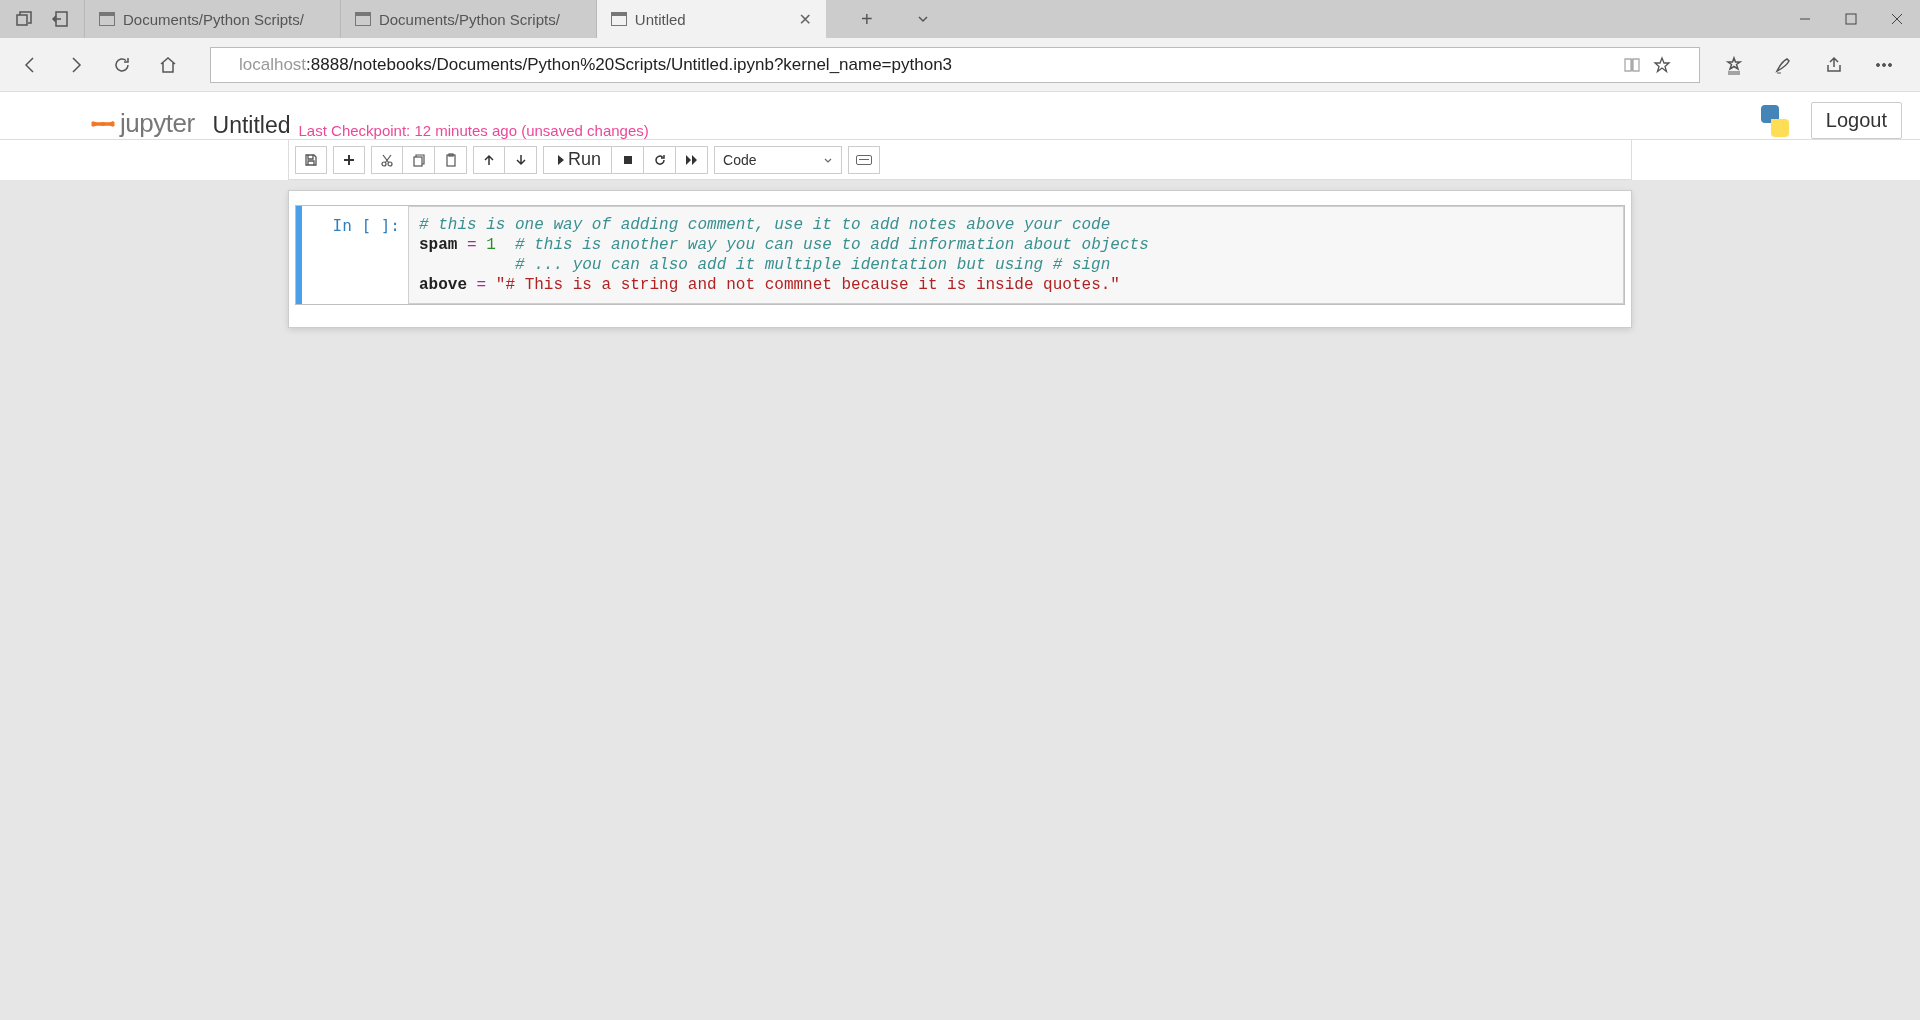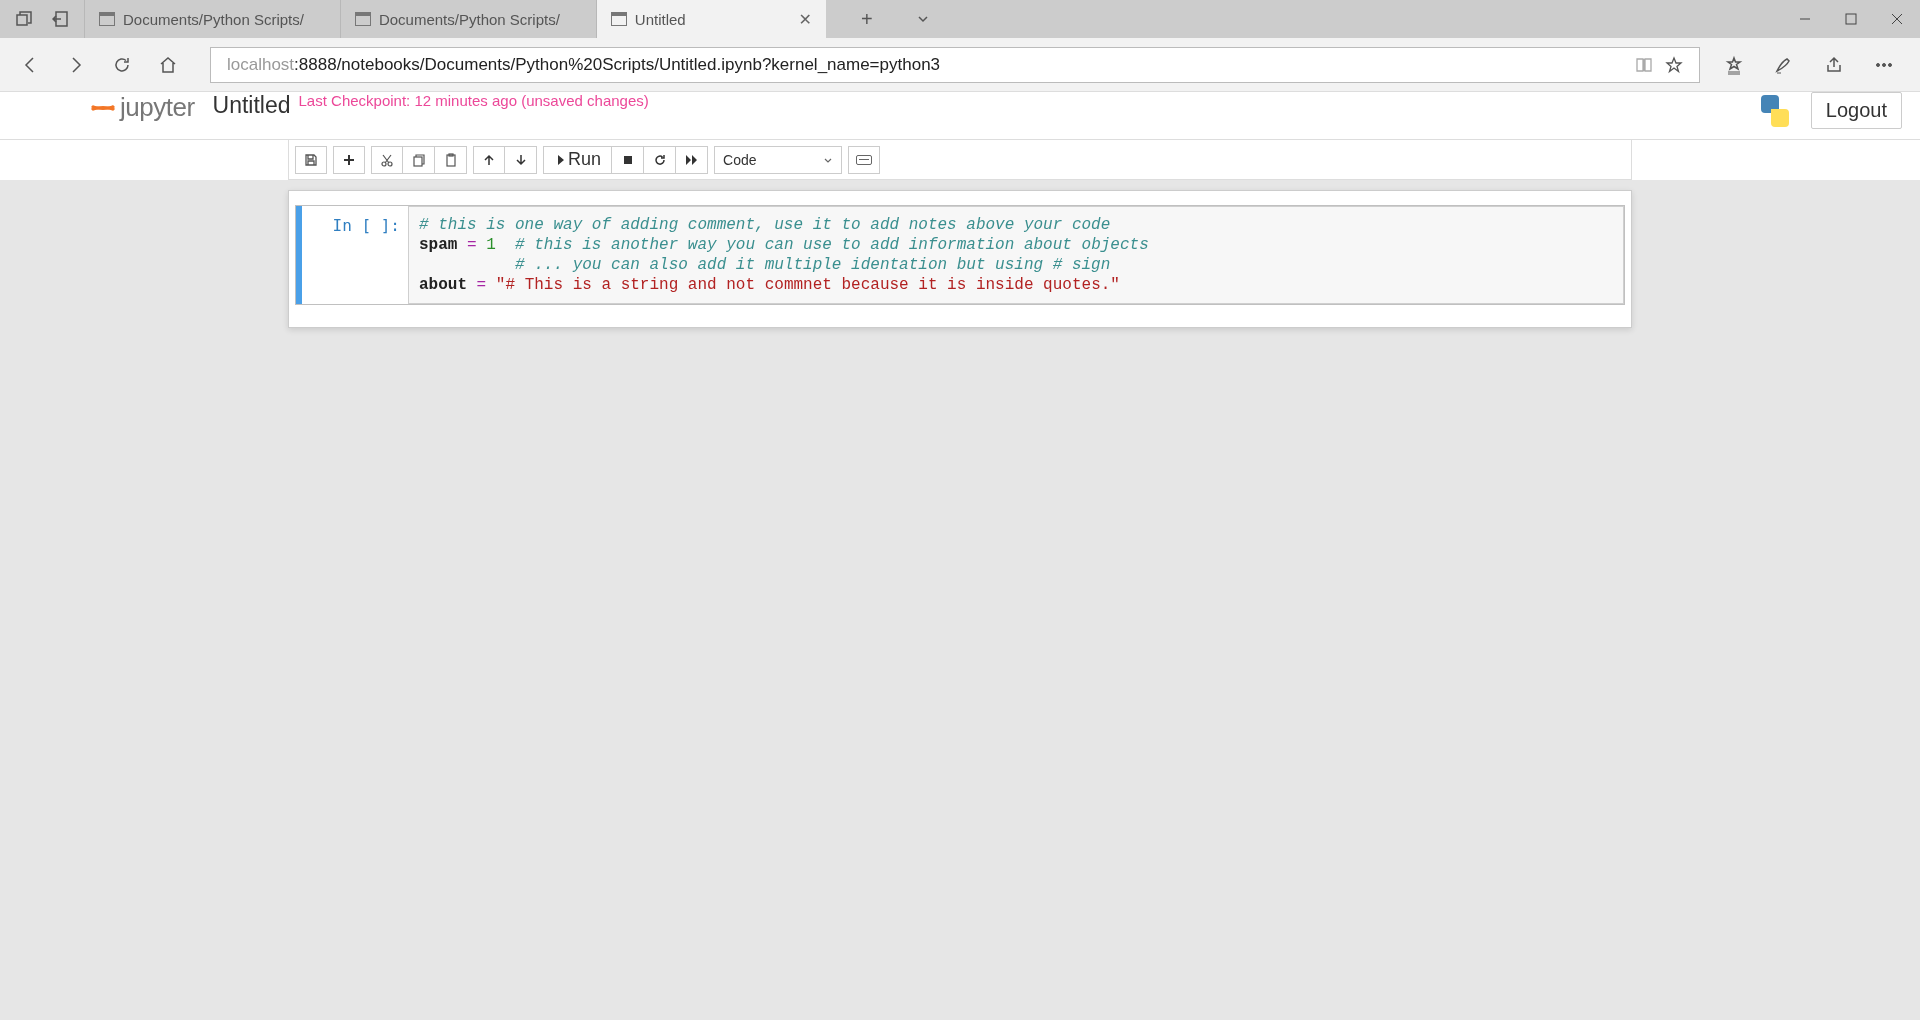--- a/index.html
+++ b/index.html
@@ -16,29 +16,29 @@
 .tab-close { margin-left: auto; font-size: 16px; color: #666; }
 .new-tab-btn { width: 38px; display:flex; align-items:center; justify-content:center; color:#555; font-size:20px;}
 .tab-dropdown { width: 30px; display:flex; align-items:center; justify-content:center; color:#555;}
 .browser-window-controls { margin-left: auto; display: flex; }
 .win-ctrl { width: 46px; height: 38px; display: flex; align-items: center; justify-content: center; color: #444; }
 
 
 .browser-nav { background: #f2f2f2; height: 54px; display: flex; align-items: center; padding: 0 8px; gap: 2px; border-bottom: 1px solid #ddd; }
 .nav-btn { width: 44px; height: 44px; display: flex; align-items: center; justify-content: center; color: #555; }
 .nav-btn svg { stroke: #555; }
-.url-bar { flex: 1; margin: 0 10px 0 18px; height: 36px; border: 1px solid #bbb; background: #fff; display: flex; align-items: center; padding: 0 16px; font-size: 17px; }
+.url-bar { flex: 1; margin: 0 10px 0 18px; height: 36px; border: 1px solid #bbb; background: #fff; display: flex; align-items: center; padding: 0 28px; font-size: 17px; }
 .url-pre { color: #999; }
 .url-main { color: #222; }
 .url-icons-right { margin-left: auto; display: flex; gap: 12px; color: #888; }
 .nav-right-icons { display: flex; gap: 6px; padding-right: 6px; }
 
 
 .jupyter-page { background: #fff; }
-.jupyter-header { height: 48px; display: flex; align-items: flex-start; padding: 0 18px 0 0; border-bottom: 1px solid #ddd; }
+.jupyter-header { height: 48px; display: flex; align-items: flex-end; padding: 0 18px 0 0; border-bottom: 1px solid #ddd; }
 .jupyter-logo-area { display: flex; align-items: center; margin-left: 86px; gap: 6px; }
 .logo-swoosh { width: 28px; height: 28px; position: relative; }
 .logo-swoosh::before, .logo-swoosh::after { content:''; position:absolute; left:2px; width:24px; height:8px; border-radius: 50%; border: 3px solid #f37626; }
 .logo-swoosh::before { top:2px; border-top-color:transparent; border-left-color:transparent; border-right-color:transparent;}
 .logo-swoosh::after { bottom:2px; border-bottom-color:transparent; border-left-color:transparent; border-right-color:transparent;}
 .jupyter-word { font-size: 26px; color: #777; font-weight: 400; letter-spacing: -0.5px; }
 .nb-title { font-size: 23px; color: #333; margin-left: 18px; }
 .checkpoint { font-size: 15px; color: #ec4899; margin-left: 8px; }
 .header-right { margin-left: auto; display: flex; align-items: center; gap: 18px; }
 .python-logo { width: 36px; height: 36px; position: relative; }
@@ -309,16 +309,16 @@
 </div>
 
 <div class="notebook-bg">
   <div class="notebook-container">
     <div class="cell selected">
       <div class="cell-marker"></div>
       <div class="prompt">In [ ]:</div>
       <div class="code-area"><span class="cm-comment"># this is one way of adding comment, use it to add notes above your code</span>
 <span class="cm-var">spam</span><span class="cm-op"> = </span><span class="cm-num">1</span><span>  </span><span class="cm-comment"># this is another way you can use to add information about objects</span>
 <span>          </span><span class="cm-comment"># ... you can also add it multiple identation but using # sign</span>
-<span class="cm-var">about</span><span class="cm-op"> = </span><span class="cm-str">"# This is a string and not commnet because it is inside quotes."</span></div>
+<span class="cm-var">above</span><span class="cm-op"> = </span><span class="cm-str">"# This is a string and not commnet because it is inside quotes."</span></div>
     </div>
   </div>
 </div>
 
 </body></html>

